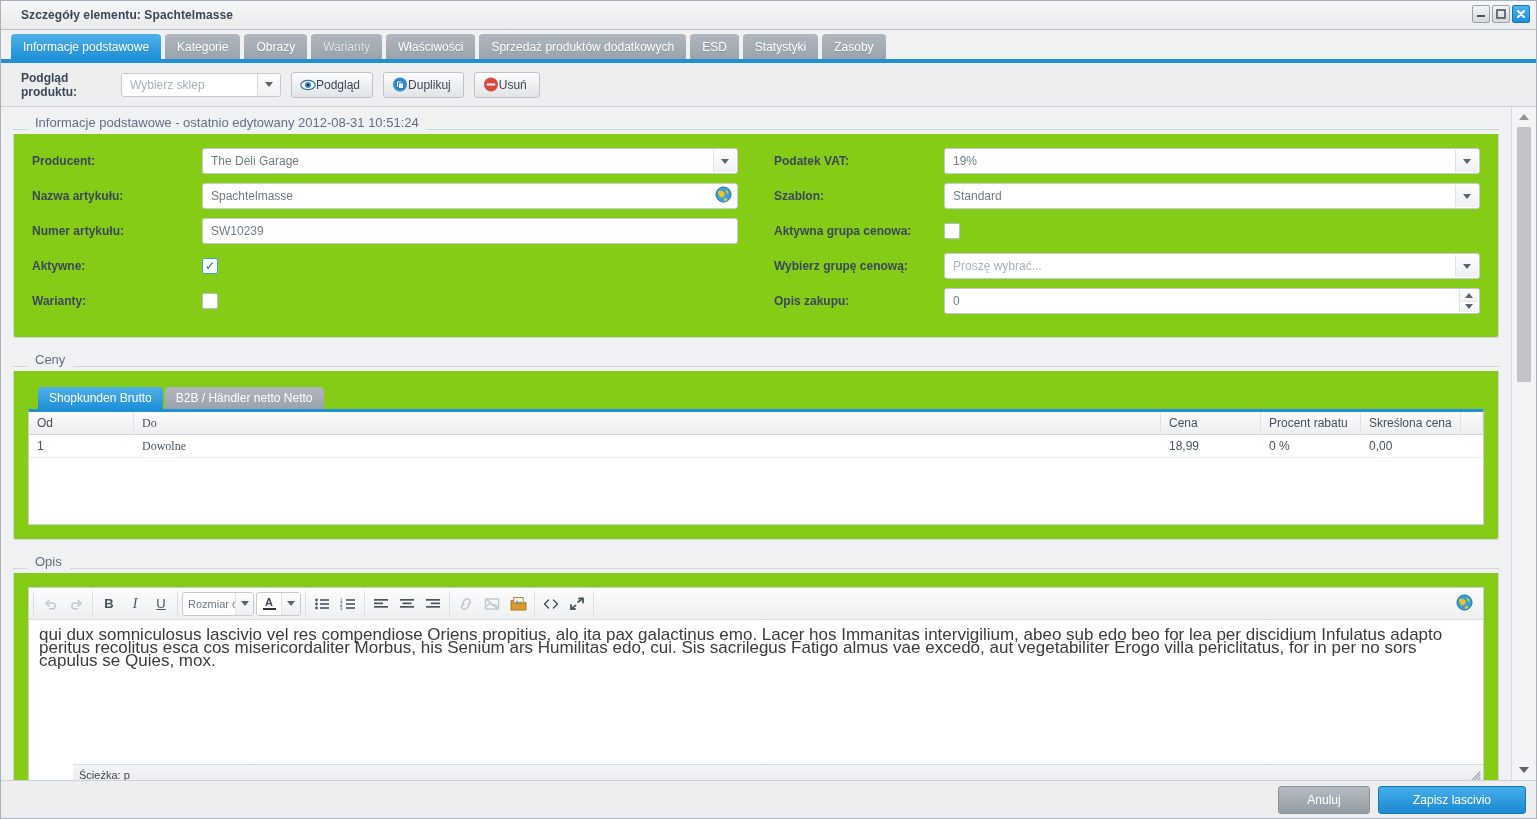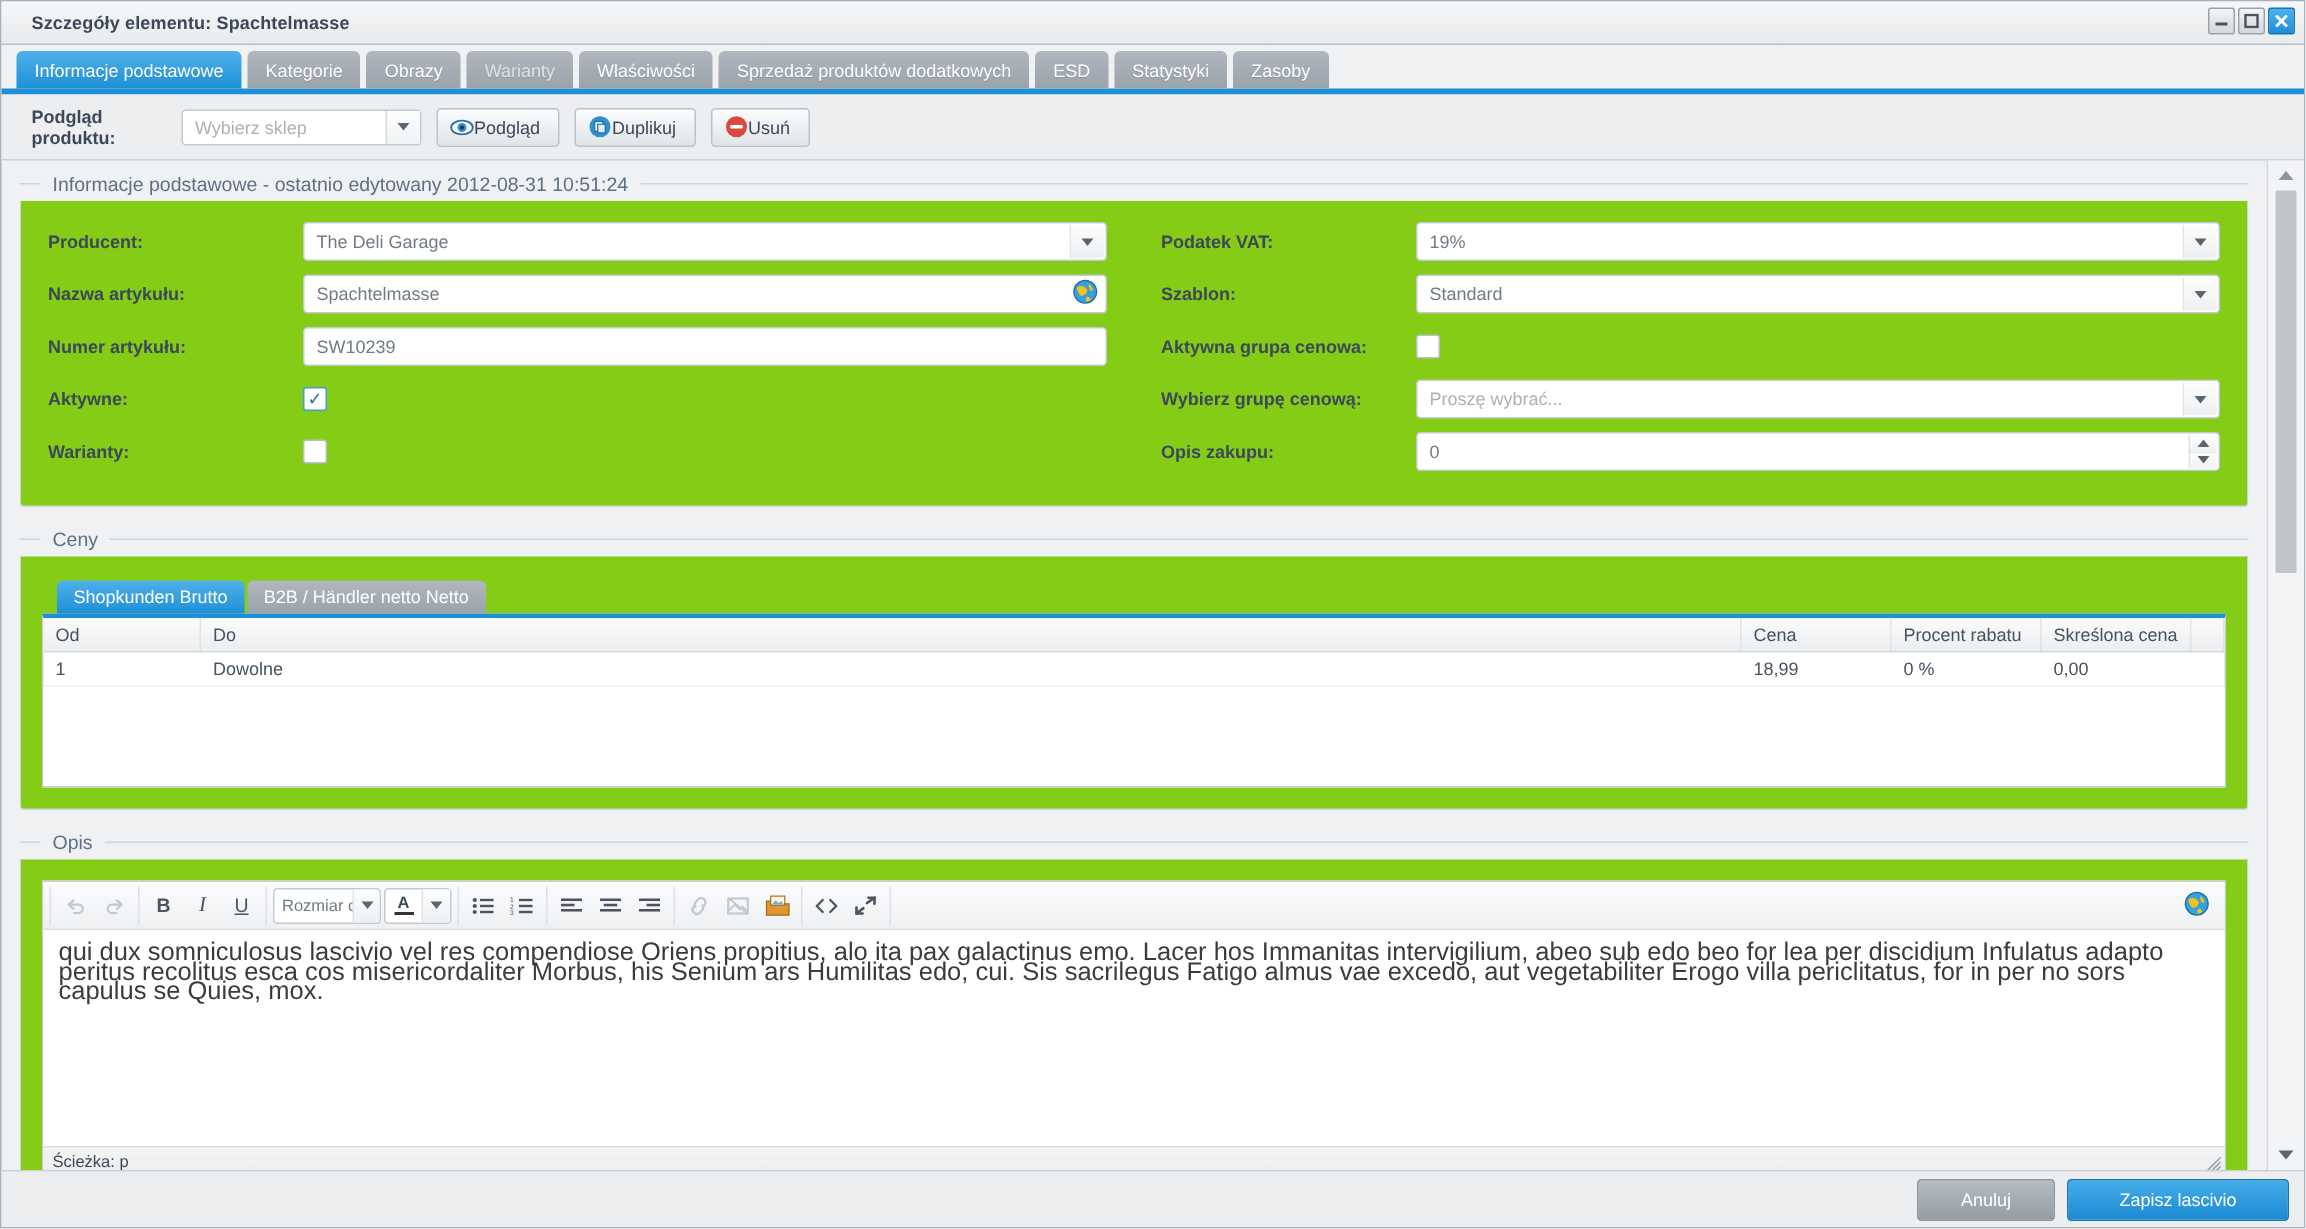--- a/index.html
+++ b/index.html
@@ -203,21 +203,21 @@
   }
 
   
   .fs {
     border: 0;
     margin: 0 0 14px 0;
     padding: 0;
     position: relative;
   }
   .fs-legend {
-    display: flex; align-items: center; gap: 8px;
+    display: flex; align-items: flex-end; gap: 8px;
     font-size: 13px; color: #5f7086;
     padding: 0 0 4px 0;
   }
   .fs-legend .dash-l { width: 14px; height: 1px; background: #cfd4d9; }
   .fs-legend .dash-r { flex: 1; height: 1px; background: #cfd4d9; }
   .fs-body {
     border: 1px solid #cfd4d9;
     border-top: 0;
     border-radius: 0 0 3px 3px;
     background: #84cc16;
@@ -340,21 +340,21 @@
   .ptable-head .cell { border-right: 1px solid #dfe3e6; }
   .ptable-row {
     display: flex;
     height: 22px;
     font-size: 12px;
     color: #46525f;
     border-bottom: 1px solid #eceef0;
   }
   .ptable-blank { height: 66px; background: #fff; }
   .c-od { width: 105px; }
-  .c-do { flex: 1 1 auto; }
+  .c-do { flex: 1 1 auto; font-family: Liberation Serif, serif; }
   .c-cena { width: 100px; }
   .c-rab { width: 100px; }
   .c-skr { width: 100px; }
   .c-end { width: 22px; }
 
   
   .editor {
     margin: 0 14px;
     border: 1px solid #c9ced3;
     background: #fff;
@@ -437,20 +437,21 @@
   }
   .estatus {
     height: 20px;
     background: linear-gradient(to bottom,#f4f5f6,#e9ebed);
     border-top: 1px solid #d8dde1;
     display: flex; align-items: center;
     font-size: 11px; color: #3c4858;
     padding-left: 6px;
     position: relative;
     box-sizing: border-box;
+    margin-left: 44px;
   }
   .resize-grip {
     position: absolute; right: 2px; bottom: 2px;
     width: 12px; height: 12px;
   }
 
   
   .footer {
     height: 38px;
     background: #eceef0;

